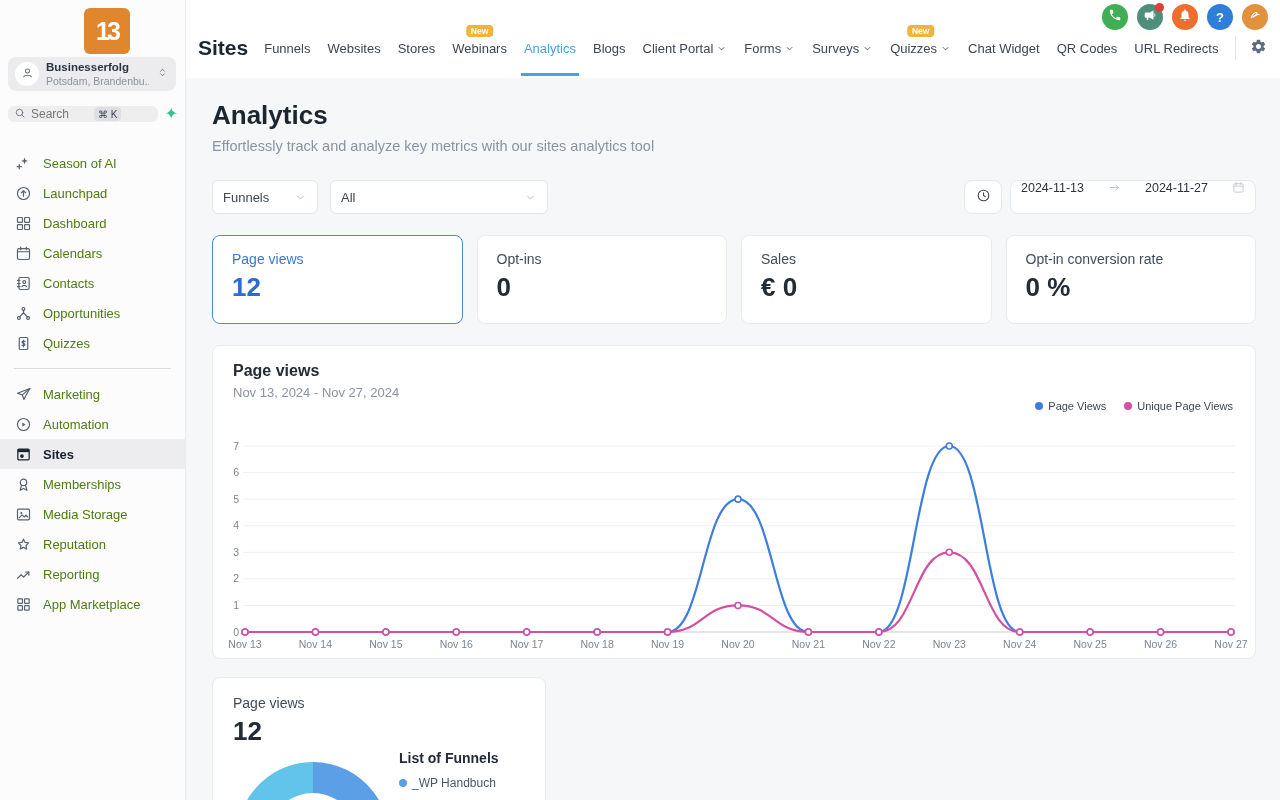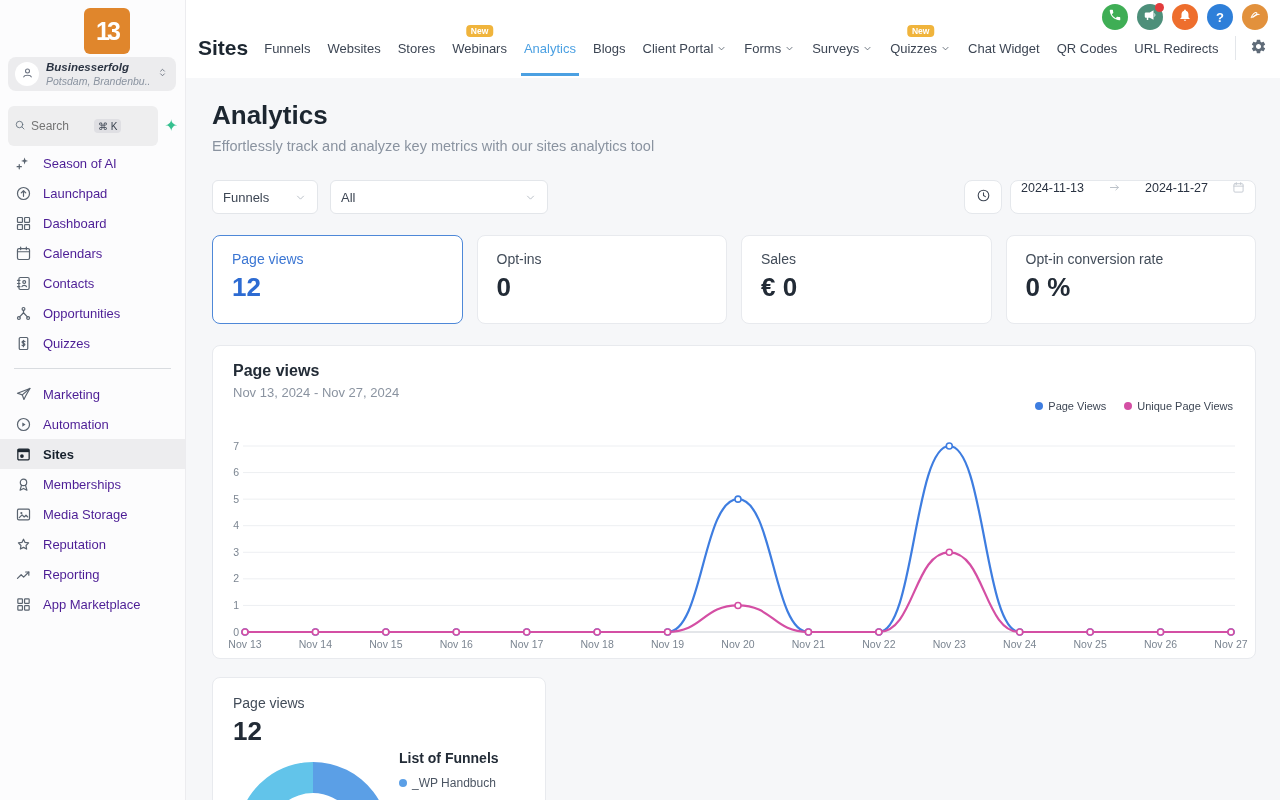--- a/index.html
+++ b/index.html
@@ -5,33 +5,33 @@
   * { margin:0; padding:0; box-sizing:border-box; font-family:"Liberation Sans", sans-serif; }
   html,body { width:1280px; height:800px; overflow:hidden; background:#f6f7f9; }
   .app { position:relative; width:1280px; height:800px; background:#fff; }
 
   
   .sidebar { position:absolute; left:0; top:0; width:186px; height:800px; background:#fcfcfd; border-right:1px solid #ececef; z-index:5; }
   .logo { position:absolute; left:84px; top:8px; width:46px; height:46px; background:#e0862c; border-radius:6px; color:#fff; font-weight:bold; font-size:25px; display:flex; align-items:center; justify-content:center; letter-spacing:-3px; cursor:pointer; }
   .account-chip { position:absolute; left:8px; top:57px; width:168px; height:34px; background:#ececee; border-radius:8px; display:flex; align-items:center; padding:0 7px; gap:7px; cursor:pointer; }
   .account-avatar { width:24px; height:24px; border-radius:50%; background:#fff; display:flex; align-items:center; justify-content:center; color:#6b7280; flex:none; }
   .account-avatar svg { width:15px; height:15px; }
-  .account-meta { overflow:hidden;font-style:italic; }
+  .account-meta { overflow:hidden; }
   .account-name { font-size:11.5px; font-weight:bold; color:#2a3342; line-height:1.2; }
   .account-loc { font-size:10.5px; color:#8a93a0; white-space:nowrap; overflow:hidden; line-height:1.2; }
   .updown { margin-left:auto; color:#6b7280; flex:none; }
   .updown svg { width:13px; height:13px; }
   .search-row { position:absolute; left:8px; top:106px; width:170px; display:flex; gap:7px; align-items:center; }
-  .search-box { flex:1; height:40px; background:#eeeeef; border-radius:6px; display:flex; align-items:center; padding:0 6px; gap:5px; color:#5f6b78; }
+  .search-box { flex:1; height:16px; background:#eeeeef; border-radius:6px; display:flex; align-items:center; padding:0 6px; gap:5px; color:#5f6b78; }
   .search-box .icon svg { width:12px; height:12px; }
   .search-box input { border:none; background:transparent; outline:none; width:58px; font-size:12px; color:#3a4350; }
   .kbd { background:#dfdfe3; border-radius:4px; font-size:10px; color:#3a4350; padding:1.5px 4px; white-space:nowrap; }
   .ai-btn { color:#35c08f; font-size:16px; line-height:1; cursor:pointer; }
   .side-nav { position:absolute; top:148px; left:0; right:0; }
-  .side-item { display:flex; align-items:center; gap:11px; padding:0 12px 0 15px; font-size:13px; color:#4c1d95; cursor:pointer; height:30px; }
+  .side-item { display:flex; align-items:center; gap:11px; padding:0 12px 0 15px; font-size:13px; color:#4d7c0f; cursor:pointer; height:30px; }
   .side-item .icon { color:#59636f; display:flex; }
   .side-item .icon svg { width:17px; height:17px; }
   .side-item.active { background:#ededef; font-weight:bold; color:#16202c; }
   .side-item.active .icon { color:#1c2630; }
   .side-divider { height:1px; background:#d9dce0; margin:10px 14px; }
 
   
   .topbar { position:absolute; left:186px; top:0; width:1094px; height:78px; background:#fff; }
   .quick-icons { position:absolute; top:4px; right:12px; display:flex; gap:9px; }
   .qicon { width:26px; height:26px; border-radius:50%; display:flex; align-items:center; justify-content:center; color:#fff; position:relative; cursor:pointer; flex:none; }

